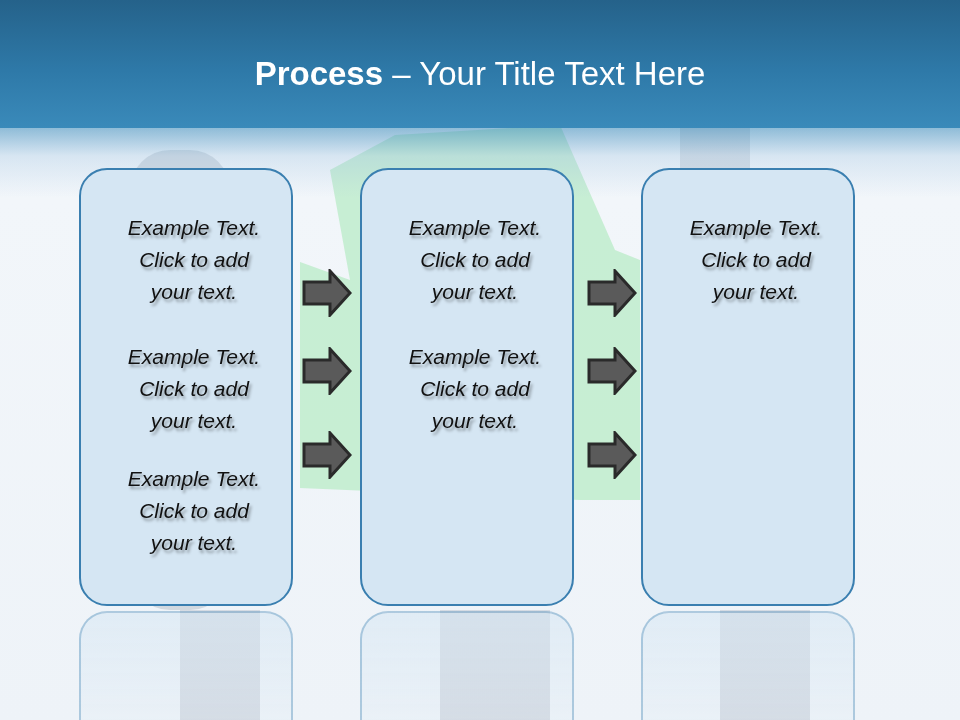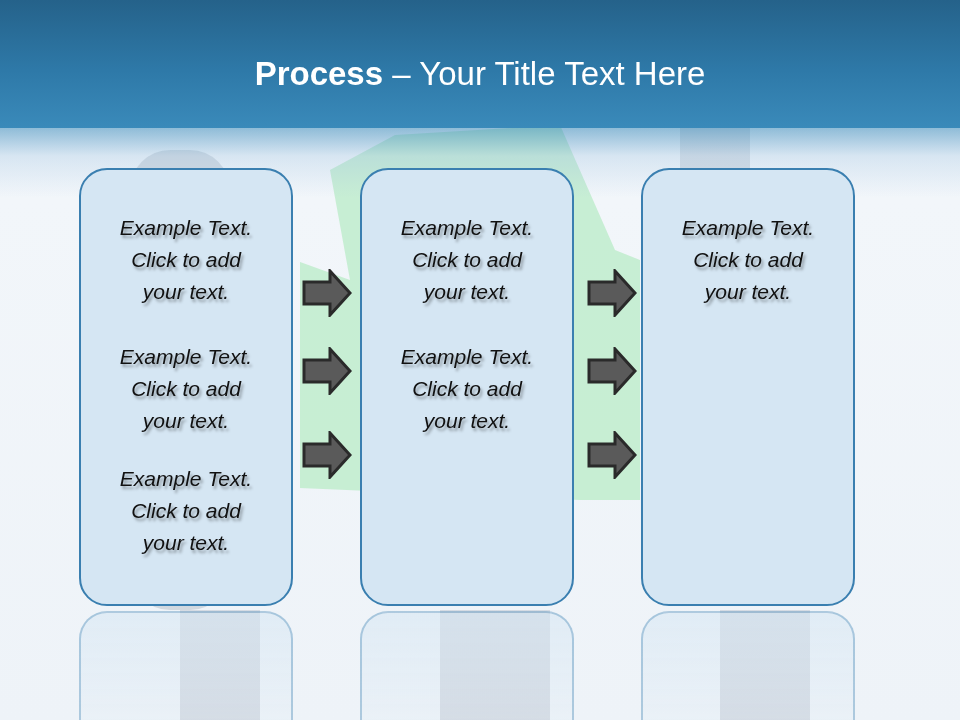--- a/index.html
+++ b/index.html
@@ -28,21 +28,21 @@
     background: #d5e6f3; border: 2.5px solid #3a7fb0; border-radius: 28px;
     box-sizing: border-box;
   }
   .box-reflect {
     position: absolute; top: 611px; width: 214px; height: 140px;
     border: 2px solid rgba(58,127,176,0.35); border-radius: 28px;
     background: linear-gradient(180deg, rgba(213,230,243,0.55) 0%, rgba(213,230,243,0.05) 100%);
     box-sizing: border-box;
   }
   .text-block {
-    position: absolute; left: 0; width: 100%; text-align: center;
+    position: absolute; left: 8px; width: 100%; text-align: center;
     font-style: italic; font-size: 21px; line-height: 32px; color: #111;
     text-shadow: 2px 3px 3px rgba(0,0,0,0.35);
     white-space: pre-line;
   }
   .arrow { position: absolute; width: 50px; height: 48px; }
 </style>
 </head>
 <body>
 
 <svg class="green-shape" viewBox="0 0 960 720">

